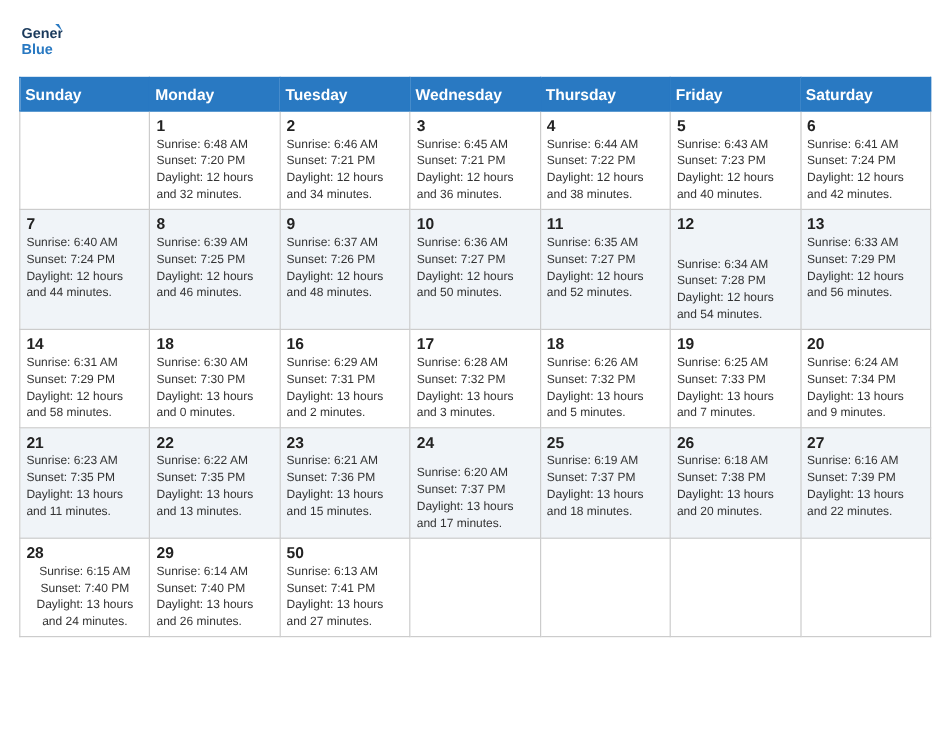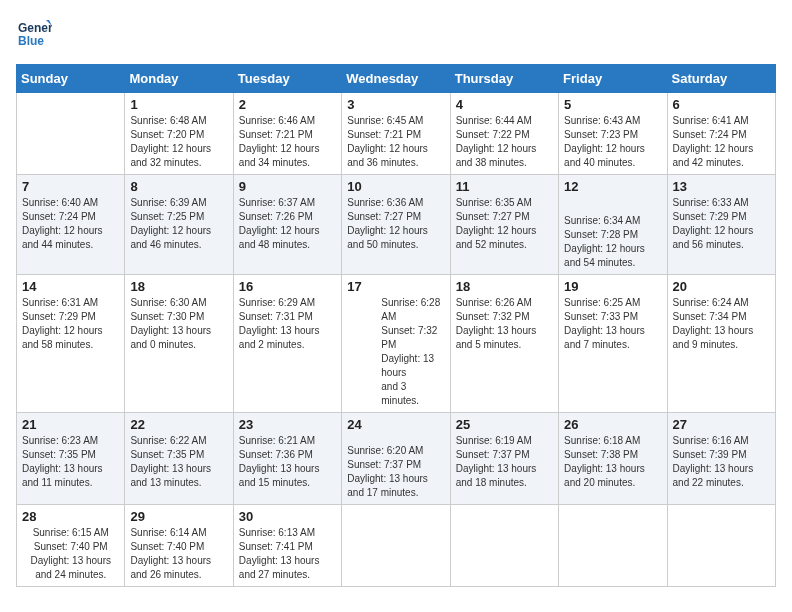--- a/index.html
+++ b/index.html
@@ -220,21 +220,21 @@
         </td>
         <td>
           <span class="day-number">16</span>
           <div class="day-info" style="white-space: pre-line;">Sunrise: 6:29 AM
 Sunset: 7:31 PM
 Daylight: 13 hours
 and 2 minutes.</div>
         </td>
         <td>
           <span class="day-number">17</span>
-          <div class="day-info" style="white-space: pre-line; margin-left: 34px;">Sunrise: 6:28 AM
+          <div class="day-info" style="white-space: pre-line;">Sunrise: 6:28 AM
 Sunset: 7:32 PM
 Daylight: 13 hours
 and 3 minutes.</div>
         </td>
         <td>
           <span class="day-number">18</span>
           <div class="day-info" style="white-space: pre-line;">Sunrise: 6:26 AM
 Sunset: 7:32 PM
 Daylight: 13 hours
 and 5 minutes.</div>
@@ -314,21 +314,21 @@
 and 24 minutes.</div>
         </td>
         <td>
           <span class="day-number">29</span>
           <div class="day-info" style="white-space: pre-line;">Sunrise: 6:14 AM
 Sunset: 7:40 PM
 Daylight: 13 hours
 and 26 minutes.</div>
         </td>
         <td>
-          <span class="day-number">30</span>
+          <span class="day-number">50</span>
           <div class="day-info" style="white-space: pre-line;">Sunrise: 6:13 AM
 Sunset: 7:41 PM
 Daylight: 13 hours
 and 27 minutes.</div>
         </td>
         <td class="empty-cell"></td>
         <td class="empty-cell"></td>
         <td class="empty-cell"></td>
         <td class="empty-cell"></td>
       </tr>

